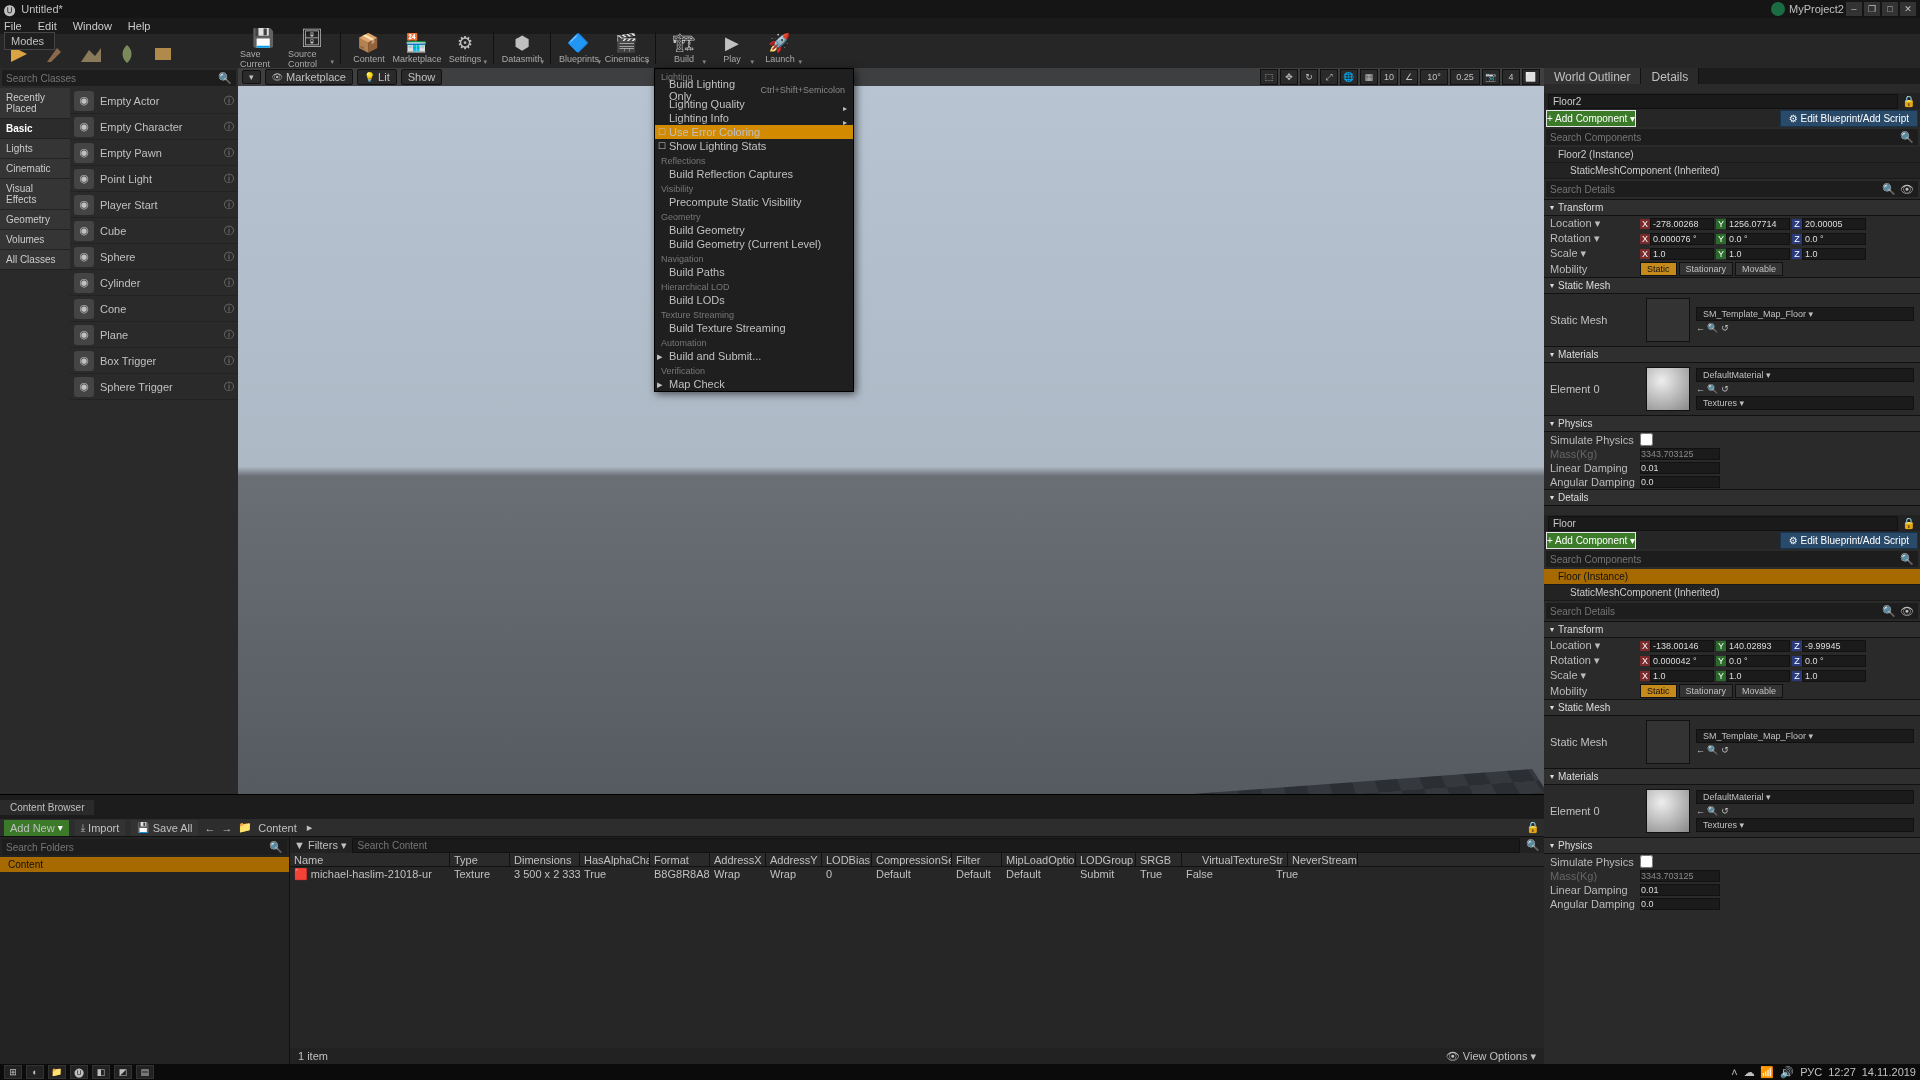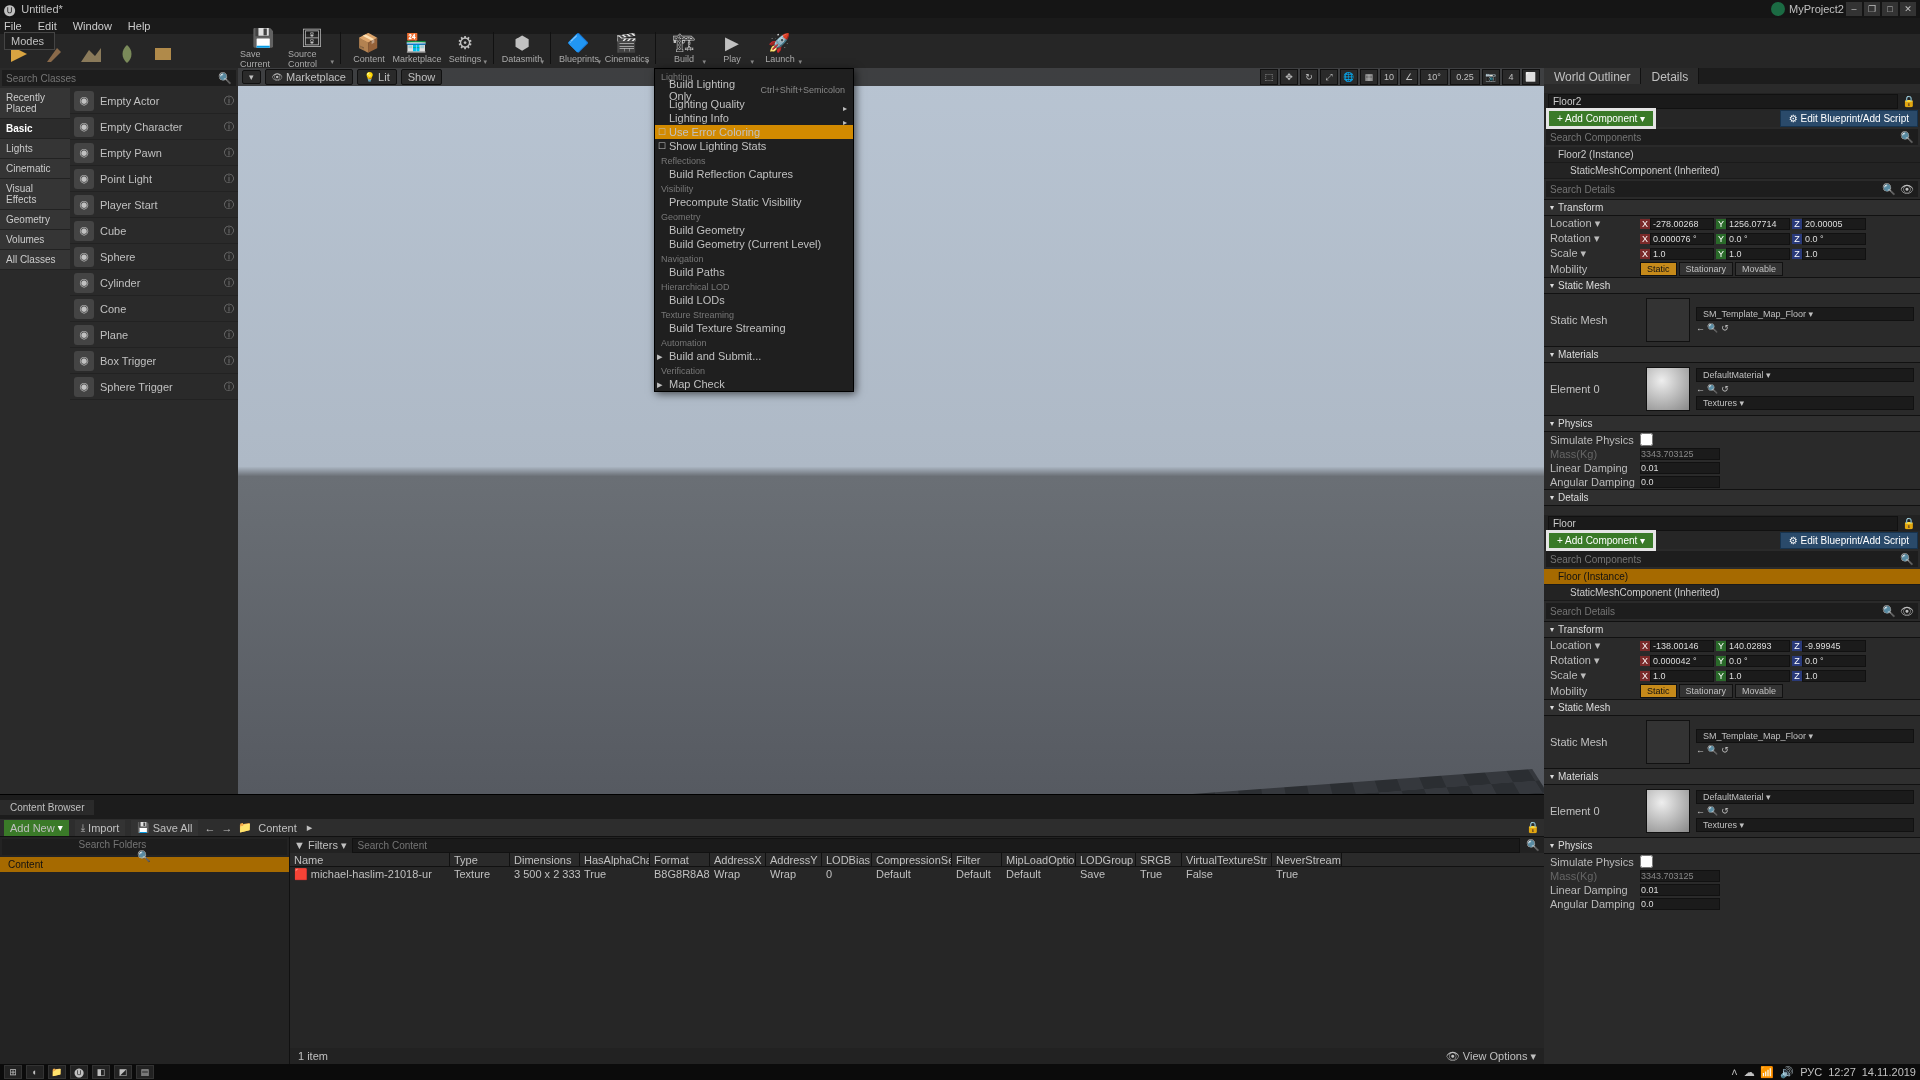--- a/index.html
+++ b/index.html
@@ -54,21 +54,21 @@
 .bm-item.hi { background:#d28a00; color:#111; }
 .bm-item .sc { margin-left:auto; font-size:9px; color:#888; }
 .bm-item .sub::after { content:"▸"; position:absolute; right:6px; font-size:8px; }
 .bm-item .chk { position:absolute; left:3px; font-size:9px; }
 .right-col { width:376px; background:#2a2a2a; display:flex; flex-direction:column; overflow:hidden; }
 .tabs-row { height:16px; background:#1c1c1c; display:flex; }
 .tab { padding:2px 10px; font-size:12px; background:#333; border-right:1px solid #111; }
 .tab.active { background:#2a2a2a; }
 .det-head { height:16px; background:#222; display:flex; align-items:center; padding:0 4px;margin-top:9px; }
 .det-head input { flex:1; background:#1a1a1a; border:1px solid #111; color:#ccc; font-size:10px; padding:1px 4px; }
-.btn-green { background:#3a7a28; color:#fff; padding:2px 8px; font-size:10px; border:3px solid #e5e5e5; display:flex; align-items:center; gap:3px; }
+.btn-green { background:#3a7a28; color:#fff; padding:2px 0; font-size:10px; border:1px solid #e5e5e5; display:flex; align-items:center; gap:3px; }
 .btn-blue { background:#2a4a6a; color:#fff; padding:2px 8px; font-size:10px; border:1px solid #17334e; display:flex; align-items:center; gap:3px; }
 .comp-row { height:18px; display:flex; align-items:center; justify-content:space-between; padding:0 2px; background:#262626; }
 .comp-list { background:#232323; }
 .comp-item { padding:2px 6px 2px 14px; font-size:10px; color:#ccc; border-bottom:1px solid #1a1a1a; }
 .comp-item.sel { background:#a66a00; color:#111; }
 .sect-hdr { background:#2f2f2f; padding:2px 6px; font-size:10px; color:#ddd; border-top:1px solid #111; border-bottom:1px solid #111; display:flex; align-items:center; gap:4px; }
 .sect-hdr::before { content:"▾"; font-size:8px; }
 .prop-row { display:flex; align-items:center; padding:1px 6px; font-size:10px; min-height:14px; }
 .prop-row .pl { width:90px; color:#bbb; }
 .prop-row .pv { flex:1; display:flex; gap:2px; }
@@ -82,21 +82,21 @@
 .asset-row { display:flex; align-items:center; gap:6px; padding:4px 6px; }
 .asset-row .aname { background:#1b1b1b; border:1px solid #111; padding:1px 6px; font-size:9px; flex:1; }
 .content-browser { position:absolute; left:0; right:376px; bottom:16px; height:270px; background:#262626; display:flex; flex-direction:column; border-top:1px solid #000; }
 .cb-tab { height:24px; background:#1c1c1c; display:flex; align-items:center; }
 .cb-tab span { padding:2px 10px; background:#2a2a2a; font-size:10px; }
 .cb-toolbar { height:18px; background:#2d2d2d; display:flex; align-items:center; padding:0 4px; gap:6px; border-bottom:1px solid #111; }
 .cb-btn { padding:2px 6px; font-size:10px; background:#333; display:flex; align-items:center; gap:3px; }
 .cb-btn.green { background:#3a7a28; color:#fff; }
 .cb-body { flex:1; display:flex; }
 .cb-tree { width:290px; background:#232323; border-right:1px solid #111; }
-.cb-tree-search { margin:2px;flex-direction:column; }
+.cb-tree-search { margin:2px; }
 .cb-tree-item { padding:2px 8px; font-size:10px; background:#a66a00; color:#111; }
 .cb-main { flex:1; display:flex; flex-direction:column; }
 .cb-filter { height:16px; background:#222; display:flex; align-items:center; padding:0 4px; gap:6px; }
 .cb-filter input { flex:1; background:#1a1a1a; border:1px solid #111; color:#888; font-size:10px; padding:1px 4px; }
 .cb-cols { height:14px; background:#2a2a2a; display:flex; font-size:9px; color:#aaa; border-bottom:1px solid #111; }
 .cb-cols span { padding:1px 4px; border-right:1px solid #111; overflow:hidden; white-space:nowrap; }
 .cb-row { height:14px; display:flex; font-size:9px; color:#ccc; }
 .cb-row span { padding:1px 4px; overflow:hidden; white-space:nowrap; }
 .cb-status { height:16px; background:#222; display:flex; align-items:center; justify-content:space-between; padding:0 8px; font-size:10px; color:#888; }
 .taskbar { position:absolute; bottom:0; left:0; right:0; height:16px; background:#0b0b0b; display:flex; align-items:center; padding:0 4px; gap:4px; }
@@ -688,36 +688,36 @@
           <span style="width: 70px;">HasAlphaChanne</span>
           <span style="width: 60px;">Format</span>
           <span style="width: 56px;">AddressX</span>
           <span style="width: 56px;">AddressY</span>
           <span style="width: 50px;">LODBias</span>
           <span style="width: 80px;">CompressionSett</span>
           <span style="width: 50px;">Filter</span>
           <span style="width: 74px;">MipLoadOptions</span>
           <span style="width: 60px;">LODGroup</span>
           <span style="width: 46px;">SRGB</span>
-          <span style="width: 90px;">VirtualTextureStr</span>
+          <span style="width: 90px; margin-left: 16px;">VirtualTextureStr</span>
           <span style="width: 70px;">NeverStream</span>
         </div>
       <div class="cb-row" id="cb-row">
           <span style="width: 160px;">🟥 michael-haslim-21018-ur</span>
           <span style="width: 60px;">Texture</span>
           <span style="width: 70px;">3 500 x 2 333</span>
           <span style="width: 70px;">True</span>
           <span style="width: 60px;">B8G8R8A8</span>
           <span style="width: 56px;">Wrap</span>
           <span style="width: 56px;">Wrap</span>
           <span style="width: 50px;">0</span>
           <span style="width: 80px;">Default</span>
           <span style="width: 50px;">Default</span>
           <span style="width: 74px;">Default</span>
-          <span style="width: 60px;">Save</span>
+          <span style="width: 60px;">Submit</span>
           <span style="width: 46px;">True</span>
           <span style="width: 90px;">False</span>
           <span style="width: 70px;">True</span>
         </div>
       <div style="flex:1"></div>
       <div class="cb-status">
         <span>1 item</span>
         <span>👁 <span>View Options</span> ▾</span>
       </div>
     </div>

